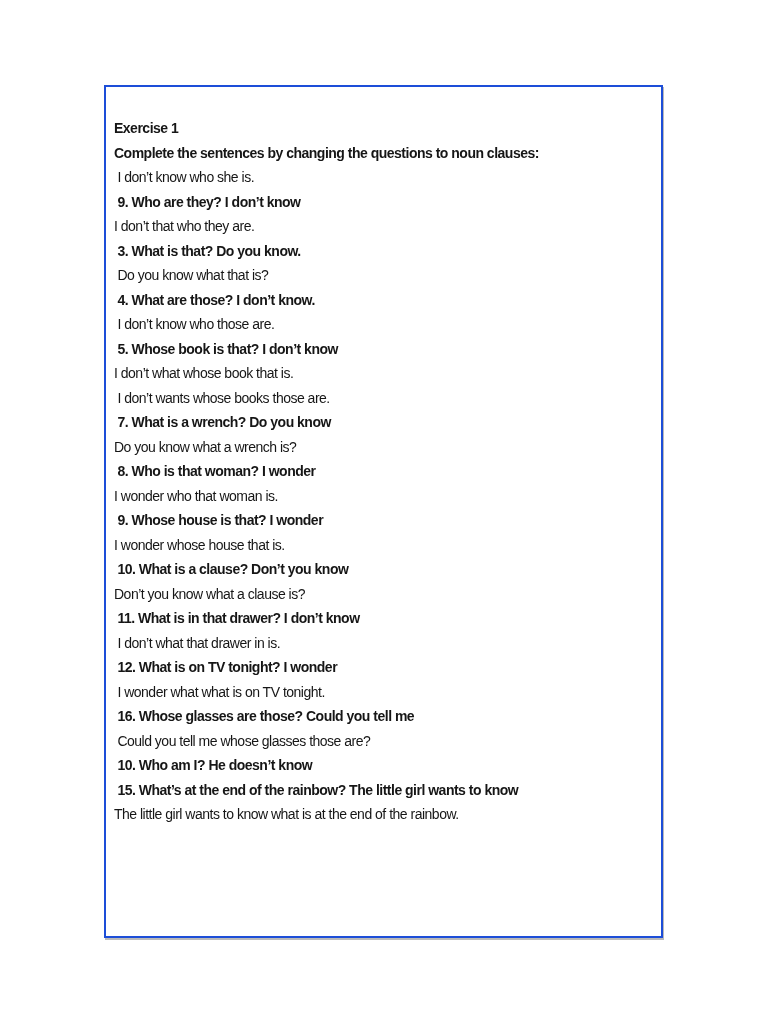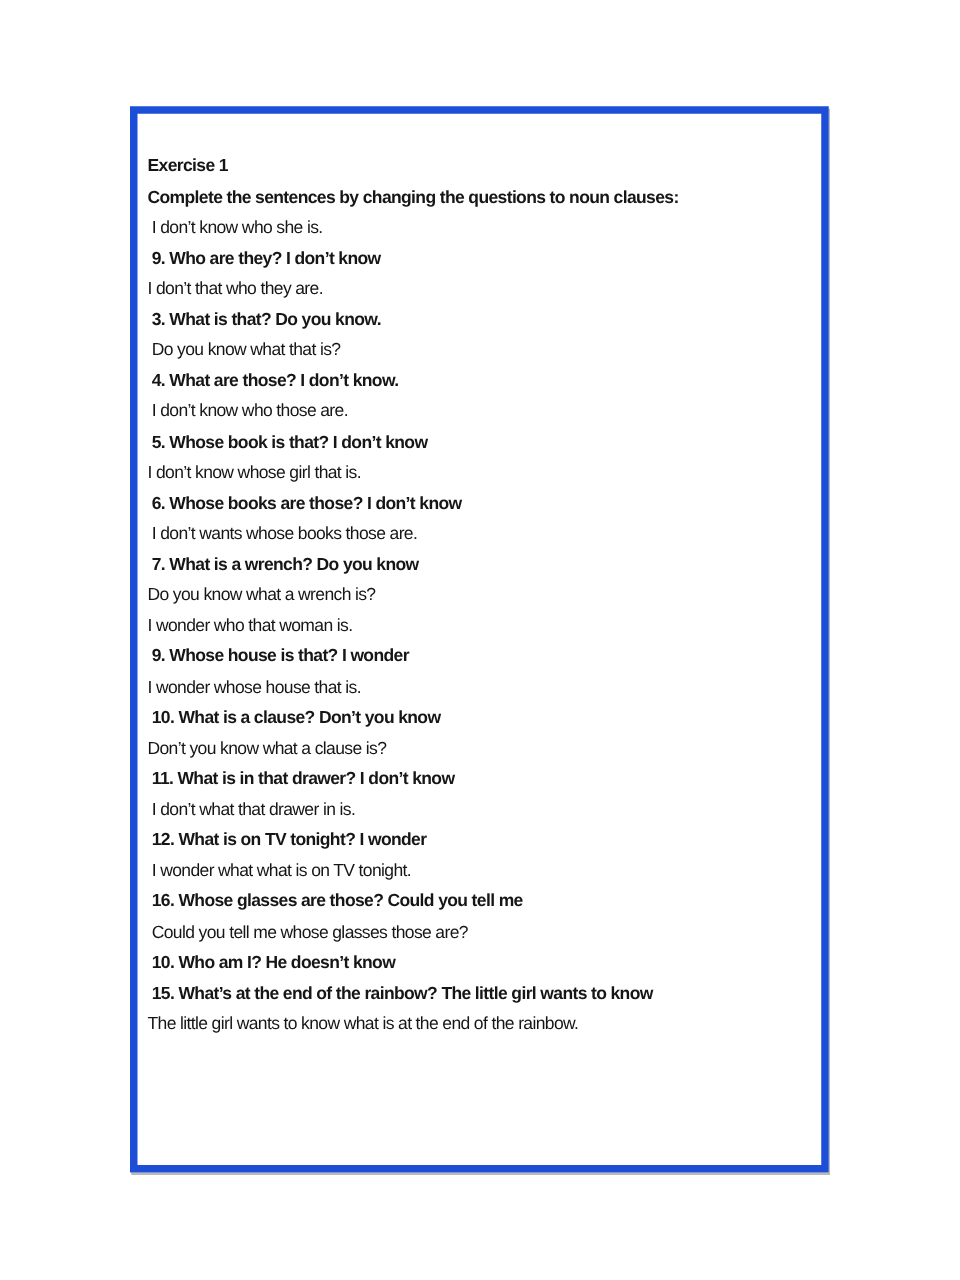--- a/index.html
+++ b/index.html
@@ -18,21 +18,21 @@
     overflow: hidden;
   }
   .page {
     position: absolute;
     left: 104px;
     top: 85px;
     width: 559px;
     height: 853px;
     box-sizing: border-box;
     background: #ffffff;
-    border: 6px solid #1d4ed8;
+    border: 2px solid #1d4ed8;
     box-shadow: 1px 2px 0 rgba(130,130,130,0.55);
     padding: 29px 8px 16px 8px;
     overflow: hidden;
   }
   .line {
     height: 24.5px;
     line-height: 24.5px;
     font-size: 14px;
     letter-spacing: -0.5px;
     color: #161616;
@@ -56,28 +56,28 @@
     <div class="line bold"> 9. Who are they? I don’t know</div>
     <div class="line">I don’t that who they are.</div>
 
     <div class="line bold"> 3. What is that? Do you know.</div>
     <div class="line"> Do you know what that is?</div>
 
     <div class="line bold"> 4. What are those? I don’t know.</div>
     <div class="line"> I don’t know who those are.</div>
 
     <div class="line bold"> 5. Whose book is that? I don’t know</div>
-    <div class="line">I don’t know whose girl that is.</div>
+    <div class="line">I don’t what whose book that is.</div>
 
-    <div class="line bold"> 6. Whose books are those? I don’t know</div>
     <div class="line"> I don’t wants whose books those are.</div>
 
     <div class="line bold"> 7. What is a wrench? Do you know</div>
     <div class="line">Do you know what a wrench is?</div>
 
+    <div class="line bold"> 8. Who is that woman? I wonder</div>
     <div class="line">I wonder who that woman is.</div>
 
     <div class="line bold"> 9. Whose house is that? I wonder</div>
     <div class="line">I wonder whose house that is.</div>
 
     <div class="line bold"> 10. What is a clause? Don’t you know</div>
     <div class="line">Don’t you know what a clause is?</div>
 
     <div class="line bold"> 11. What is in that drawer? I don’t know</div>
     <div class="line"> I don’t what that drawer in is.</div>

